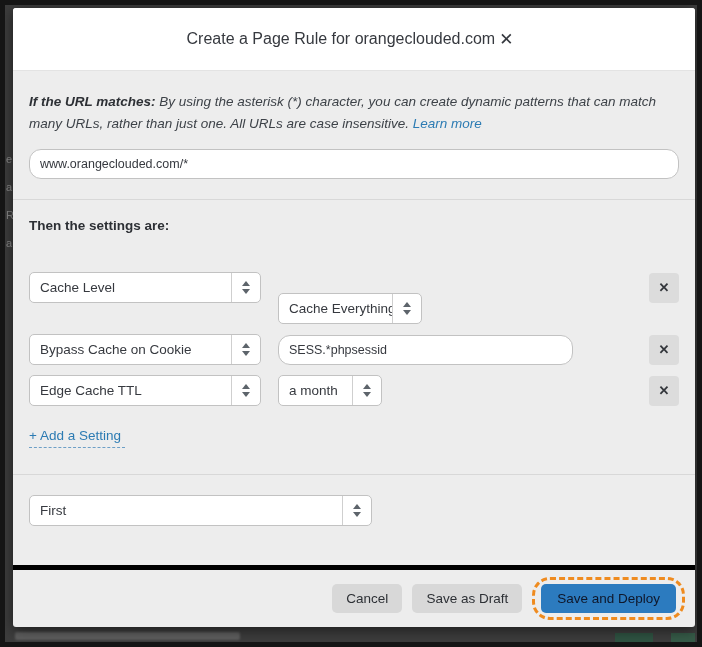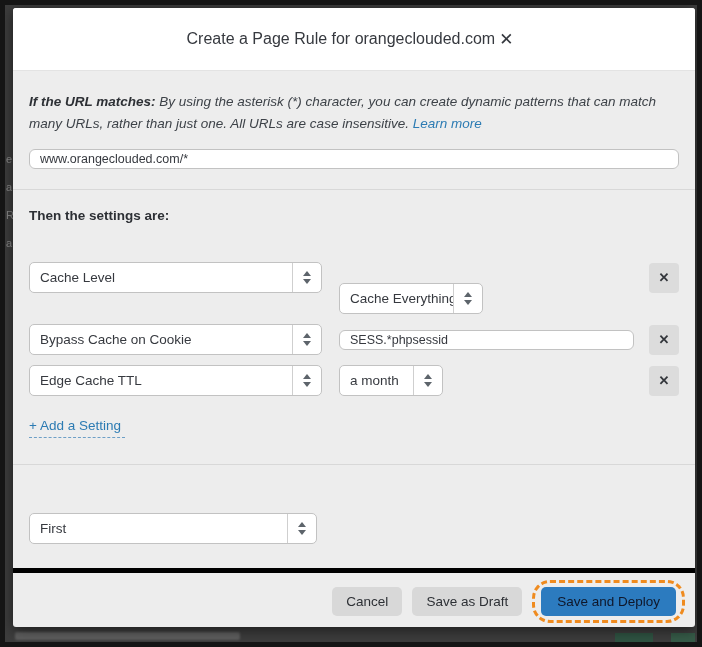--- a/index.html
+++ b/index.html
@@ -29,54 +29,54 @@
   .close-btn { background:none; border:none; cursor:pointer; font-size:17px; color:#36393f; line-height:1; padding:4px; }
 
   .modal-body { flex:1; display:flex; flex-direction:column; }
   .section { padding:20px 16px; }
   .section-divided { border-top:1px solid #d8d8d8; }
 
   .desc { font-size:13.5px; color:#3d4248; line-height:22px;font-style:italic; }
   .desc b { color:#2d3035; }
   .link { color:var(--link-blue,#2c7bb3); text-decoration:none; cursor:pointer; }
 
-  .text-input { display:block; height:20px; background:#fff; border:1px solid #c2c2c2; border-radius:6px;
+  .text-input { display:block; height:30px; background:#fff; border:1px solid #c2c2c2; border-radius:12px;
                 font-family:inherit; font-size:12.5px; color:#36393f; padding:4px 10px; }
   .url-input { width:100%; margin-top:14px; }
 
   .settings-heading { font-size:13.5px; font-weight:bold; color:#2d3035; padding-top:0; margin-bottom:18px; }
   .settings-section { padding-top:18px; padding-bottom:26px; }
 
   .setting-row { display:flex; align-items:center; margin-bottom:10px; }
   .select { background:#fff; border:1px solid #c2c2c2; border-radius:5px; height:31px;
             display:flex; align-items:stretch; cursor:pointer; flex:none; }
   .select-label { flex:1; display:flex; align-items:center; padding:0 10px; font-size:13.5px;
                   color:#36393f; white-space:nowrap; overflow:hidden; }
   .select-stepper { width:29px; flex:none; border-left:1px solid #cfcfcf; display:flex; flex-direction:column;
                     align-items:center; justify-content:center; }
   .tri-up   { width:0; height:0; border-left:4px solid transparent; border-right:4px solid transparent;
               border-bottom:5px solid #5d646b; }
   .tri-down { width:0; height:0; border-left:4px solid transparent; border-right:4px solid transparent;
               border-top:5px solid #5d646b; margin-top:3px; }
 
-  .w-setting  { width:293px; }
+  .w-setting  { width:232px; }
   .row-gap    { width:17px; flex:none; }
   .w-val-sel1 { width:144px;margin-top:42px; }
   .w-val-text { width:295px; }
   .w-val-sel3 { width:104px; }
 
   .remove-btn { margin-left:auto; width:30px; height:30px; flex:none; background:#dcdcdc; border:none;
                 border-radius:4px; cursor:pointer; font-size:13px; font-weight:bold; color:#33363b;
                 display:flex; align-items:center; justify-content:center; }
 
   .add-setting { display:inline-block; margin-top:12px; font-size:13.5px; color:var(--link-blue,#2c7bb3);
                  text-decoration:none; border-bottom:1px dashed #6d9fc6; padding:0 4px 4px 0; cursor:pointer; }
 
   .order-section { padding-bottom:24px; }
-  .order-select { width:288px; margin-top:28px; }
+  .order-select { width:343px; margin-top:0; }
 
   .modal-footer { flex:none; height:62px; border-top:5px solid #000000; display:flex; align-items:center;
                   justify-content:flex-end; gap:10px; padding:0 10px; }
   .btn { height:29px; border:none; border-radius:5px; font-family:inherit; font-size:13.5px;
          padding:0 14px; cursor:pointer; }
   .btn-gray { background:#d8d8d8; color:#2d3035; }
   .btn-primary { background:var(--accent-blue,#2c7bbf); color:#0f172a; padding:0 16px;text-align:center; }
   .annotation { border:3px dashed var(--annotation-orange,#ef8b1f); border-radius:18px;
                 padding:4px 6px; display:inline-flex; align-items:center; }
 </style>

